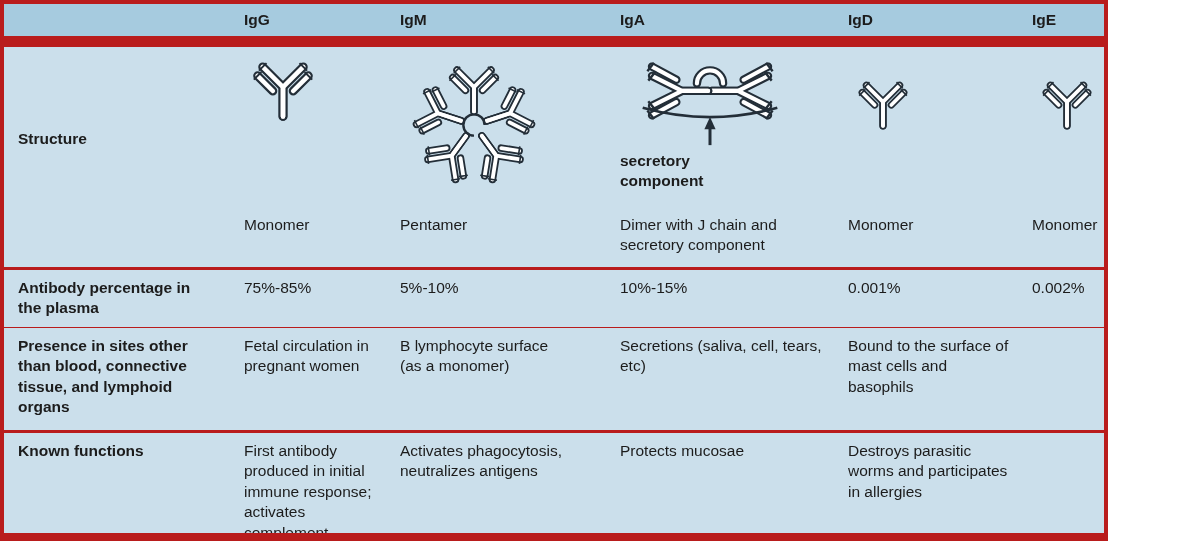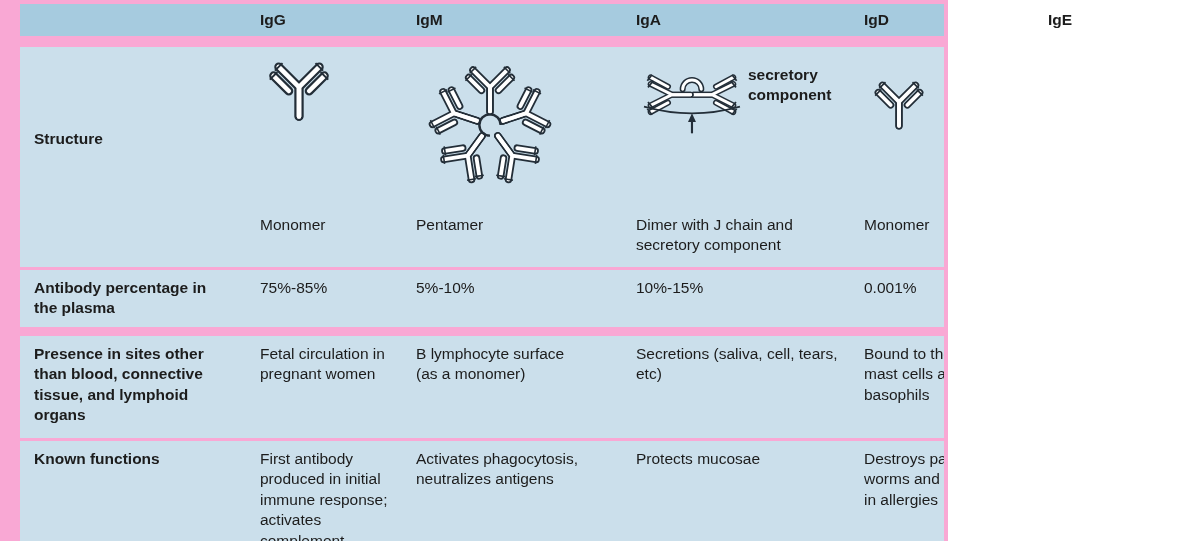--- a/index.html
+++ b/index.html
@@ -8,62 +8,63 @@
     --text:#1c1c1c;
   }
   *{box-sizing:border-box}
   body{
     margin:0;
     background:#ffffff;
     font-family:"Liberation Sans", sans-serif;
     color:var(--text);
   }
   .figure{
-    width:948px;
+    width:1108px;
     height:541px;
-    background:#f9a8d4;
-    padding:4px 4px 6px 20px;
+    background:#b91c1c;
+    padding:4px 4px 6px 4px;
     position:relative;
   }
   .row{
     display:grid;
     grid-template-columns:232px 156px 220px 228px 184px 172px;
   }
   .header{
     background:var(--header-bg);
     height:32px;
     align-items:center;
     font-weight:bold;
     font-size:17px;
   }
   .header .cell{padding:0 0 0 8px}
   .gap{height:11px}
   .brow{background:var(--body-bg);overflow:hidden}
   .r-structure{height:220px}
   .r-pct{height:57px;margin-top:3px}
-  .r-presence{height:102px;margin-top:9px}
+  .r-presence{height:102px;margin-top:1px}
   .r-func{height:100px;margin-top:3px}
   .cell{
     padding:8px 14px 0 8px;
     font-size:15.5px;
     line-height:1.32;
   }
   .brow .cell:nth-child(3){padding-right:40px}
   .brow .cell:nth-child(6){padding-right:30px}
   .label-cell{
     font-weight:bold;
     padding-left:14px;
     padding-right:10px;
   }
   .label-cell .wrap{display:block;max-width:176px}
   .r-structure .label-cell{padding-top:82px}
   .struct-cell{padding:0 10px 0 8px;display:flex;flex-direction:column}
   .draw{
     height:160px;
     display:flex;
+    flex-direction:column;
     align-items:flex-start;
   }
   .d-igg{padding-top:12px;padding-left:6px}
   .d-igm{padding-top:8px}
   .d-iga{padding-top:14px}
   .d-igd{padding-top:32px;padding-left:8px}
   .d-ige{padding-top:32px;padding-left:8px}
   .anno{
     font-weight:bold;
     max-width:112px;

